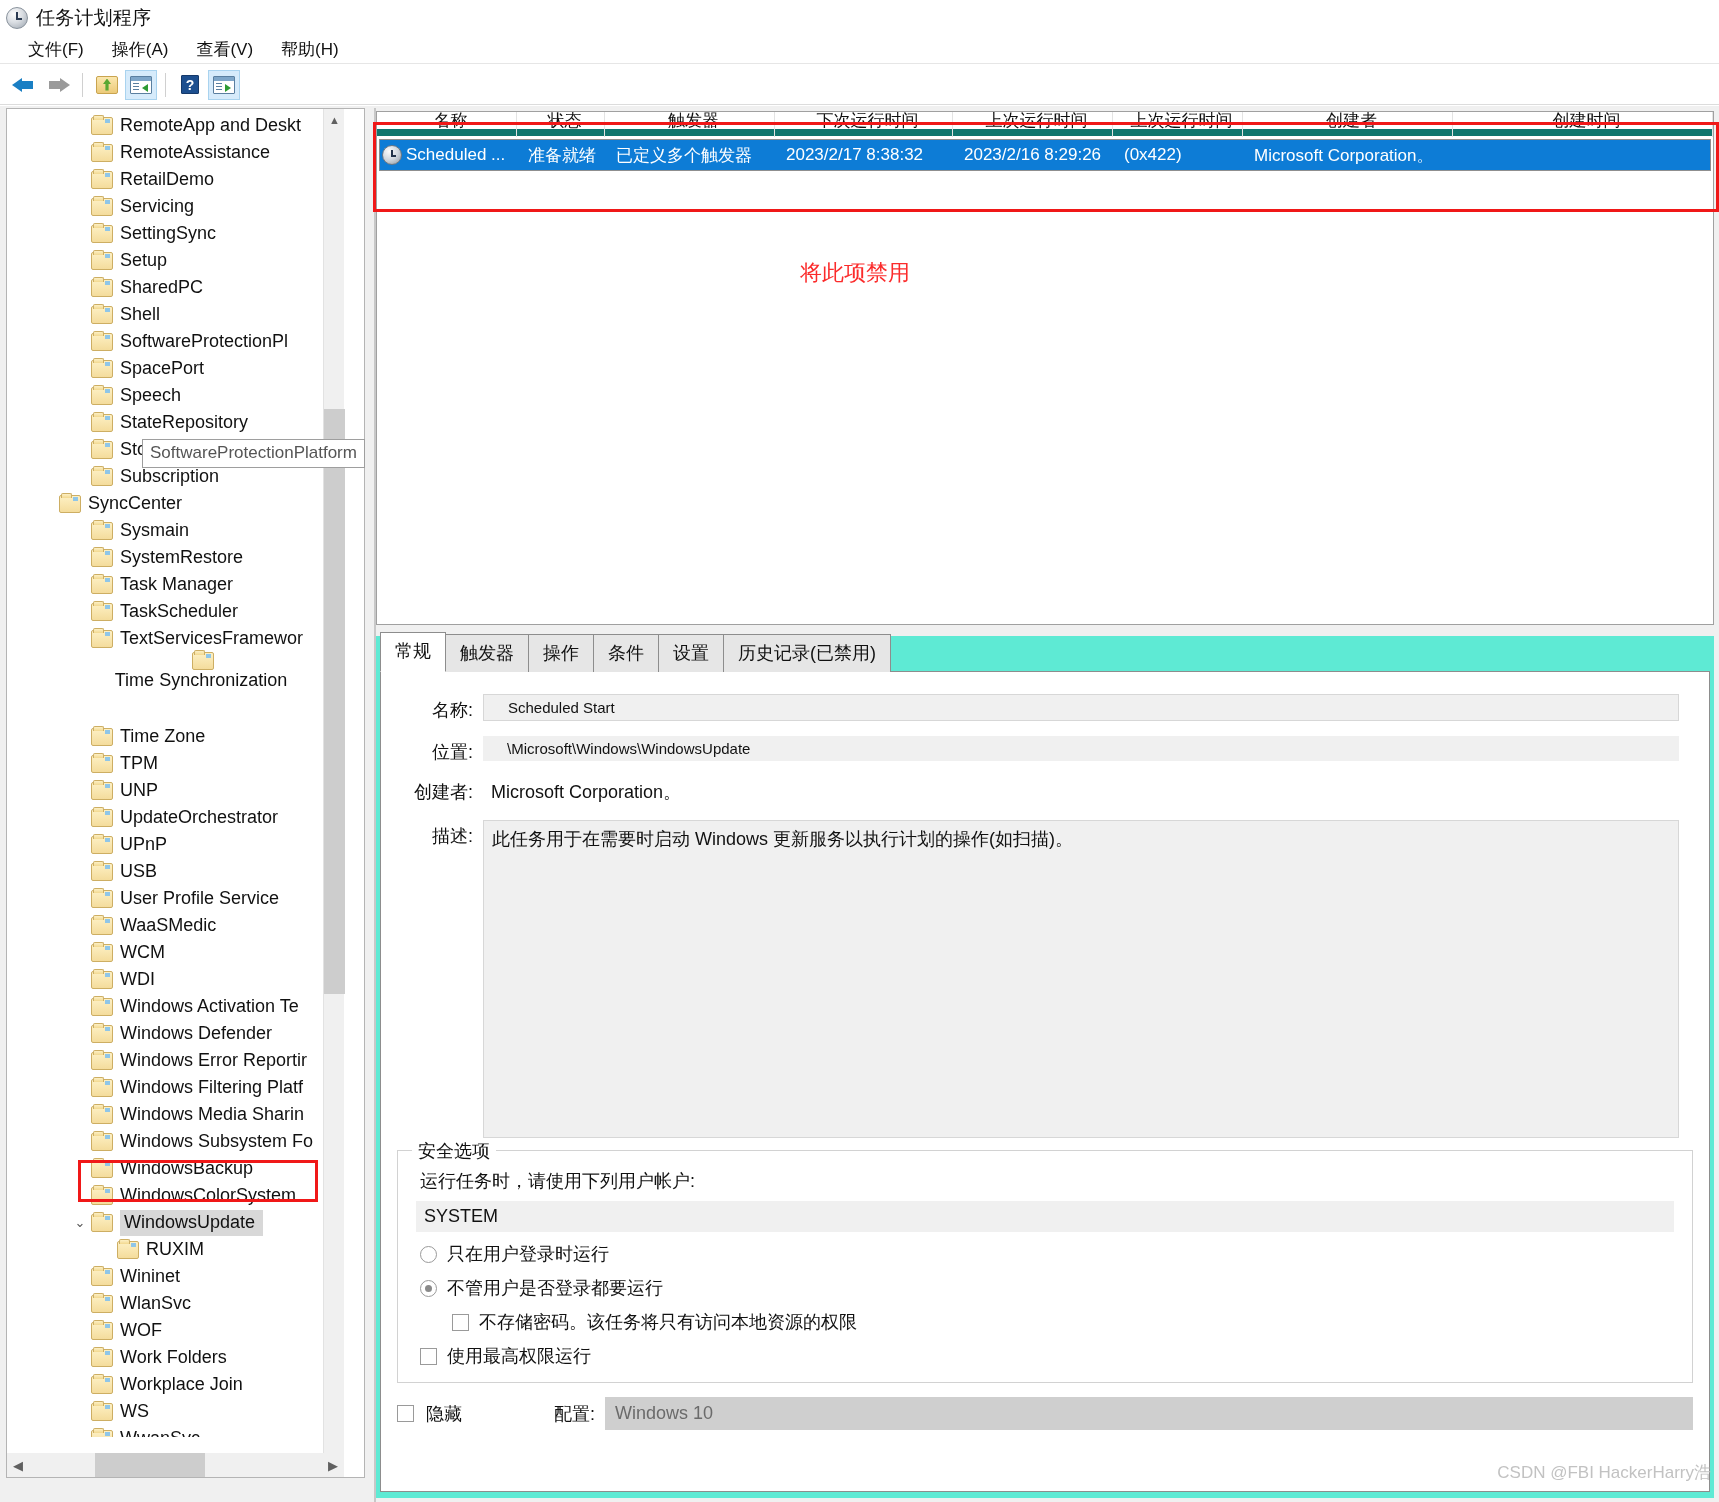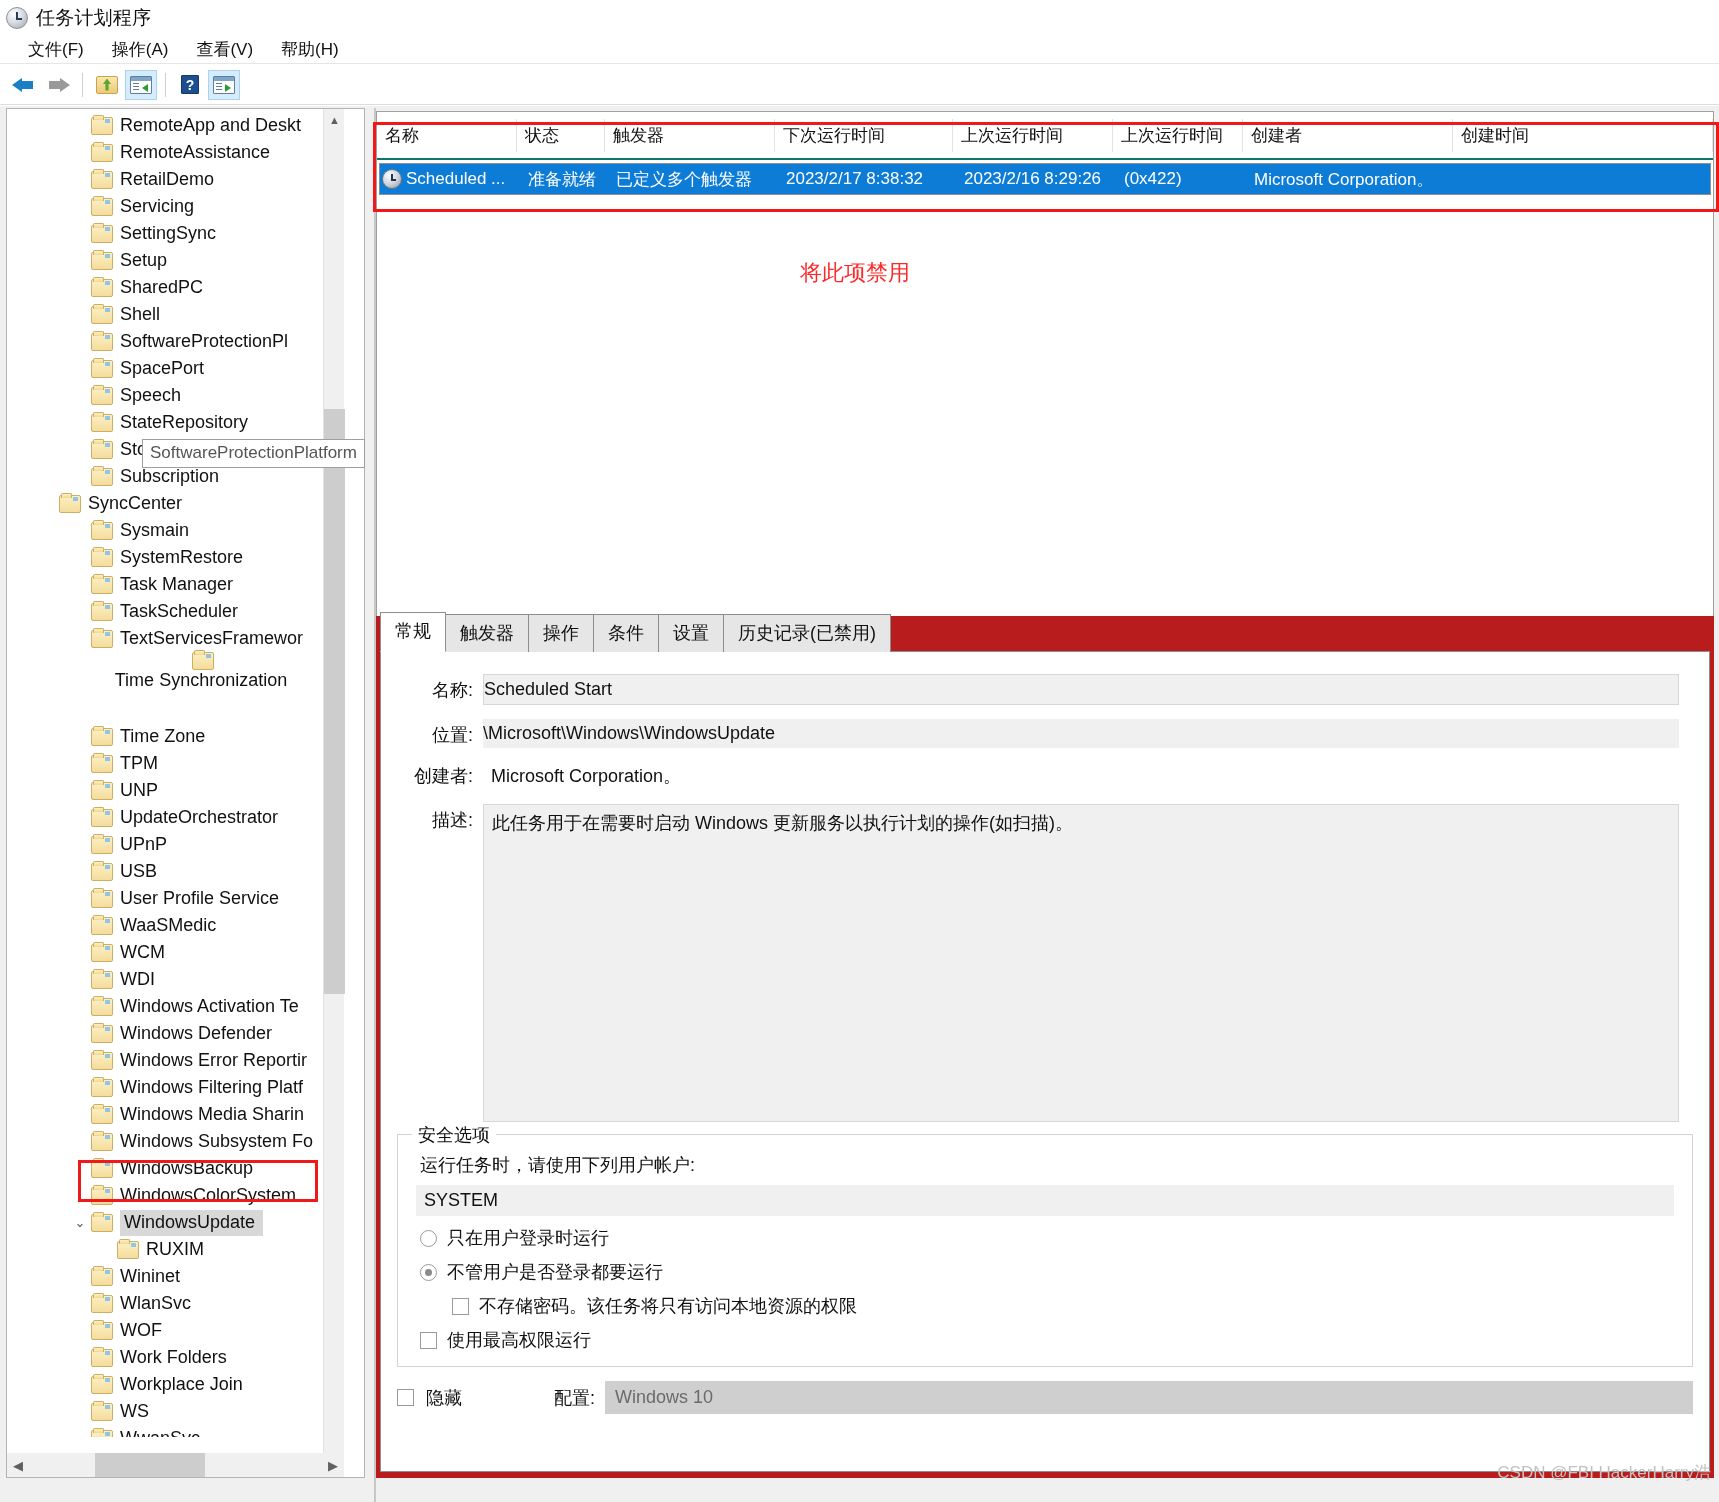--- a/index.html
+++ b/index.html
@@ -240,23 +240,24 @@
     background: #f0f0f0;
     border-left: 2px solid #c8c8c8;
   }
 
   .listview {
     position: absolute; left: 0; top: 3px; width: 1338px; height: 514px;
     background: #ffffff; border: 1px solid #a0a0a0;
     overflow: hidden;
   }
   .lv-header {
-    display: flex; height: 48px;
-    background: #ffffff; border-bottom: 2px solid #0f766e;
+    display: flex; height: 24px;
+    background: #ffffff; border-bottom: 7px solid #0f766e;
     align-items: center;
+    text-align: center;
   }
   .lv-header .col {
     font-size: 17px; color: #111;
     padding-left: 8px; height: 33px; line-height: 33px;
     border-right: 1px solid #e3e3e3;
     overflow: hidden; white-space: nowrap;
     flex: none;
   }
   .lv-row {
     display: flex; height: 32px; align-items: center;
@@ -297,22 +298,22 @@
   }
   .annot-tree {
     position: absolute; left: 78px; top: 1160px;
     width: 240px; height: 42px;
     border: 3px solid #f01818;
     z-index: 20; pointer-events: none;
   }
 
   
   .details {
-    position: absolute; left: 0; top: 508px; width: 1338px; height: 862px;
-    background: #b91c1c;
+    position: absolute; left: 0; top: 528px; width: 1338px; height: 862px;
+    background: #5eead4;
   }
   .tabstrip {
     position: absolute; left: 4px; top: 0; width: 1330px; height: 36px;
     display: flex; align-items: flex-end;
     border-bottom: 1px solid #8d8d8d;
   }
   .tab {
     font-size: 18px; color: #111;
     padding: 6px 14px 7px 14px;
     border: 1px solid #8d8d8d; border-bottom: none;
@@ -331,22 +332,22 @@
   }
 
   .frow { display: flex; align-items: flex-start; margin: 0 0 0 0; }
   .flabel {
     width: 80px; text-align: right; flex: none;
     font-size: 18px; color: #111; padding-top: 4px;
     margin-right: 10px;
   }
   .fvalue-box {
     background: #f0f0f0; border: 1px solid #d7d7d7;
-    font-size: 18px; color: #111;
-    padding: 4px 0; flex: 1 1 auto;
+    font-size: 15px; color: #111;
+    padding: 4px 24px; flex: 1 1 auto;
   }
   .fvalue-plain {
     font-size: 18px; color: #111; padding: 4px 8px;
     flex: 1 1 auto;
   }
   .fvalue-area {
     background: #f0f0f0; border: 1px solid #d7d7d7;
     font-size: 18px; color: #111;
     padding: 6px 8px; flex: 1 1 auto;
     height: 318px;

